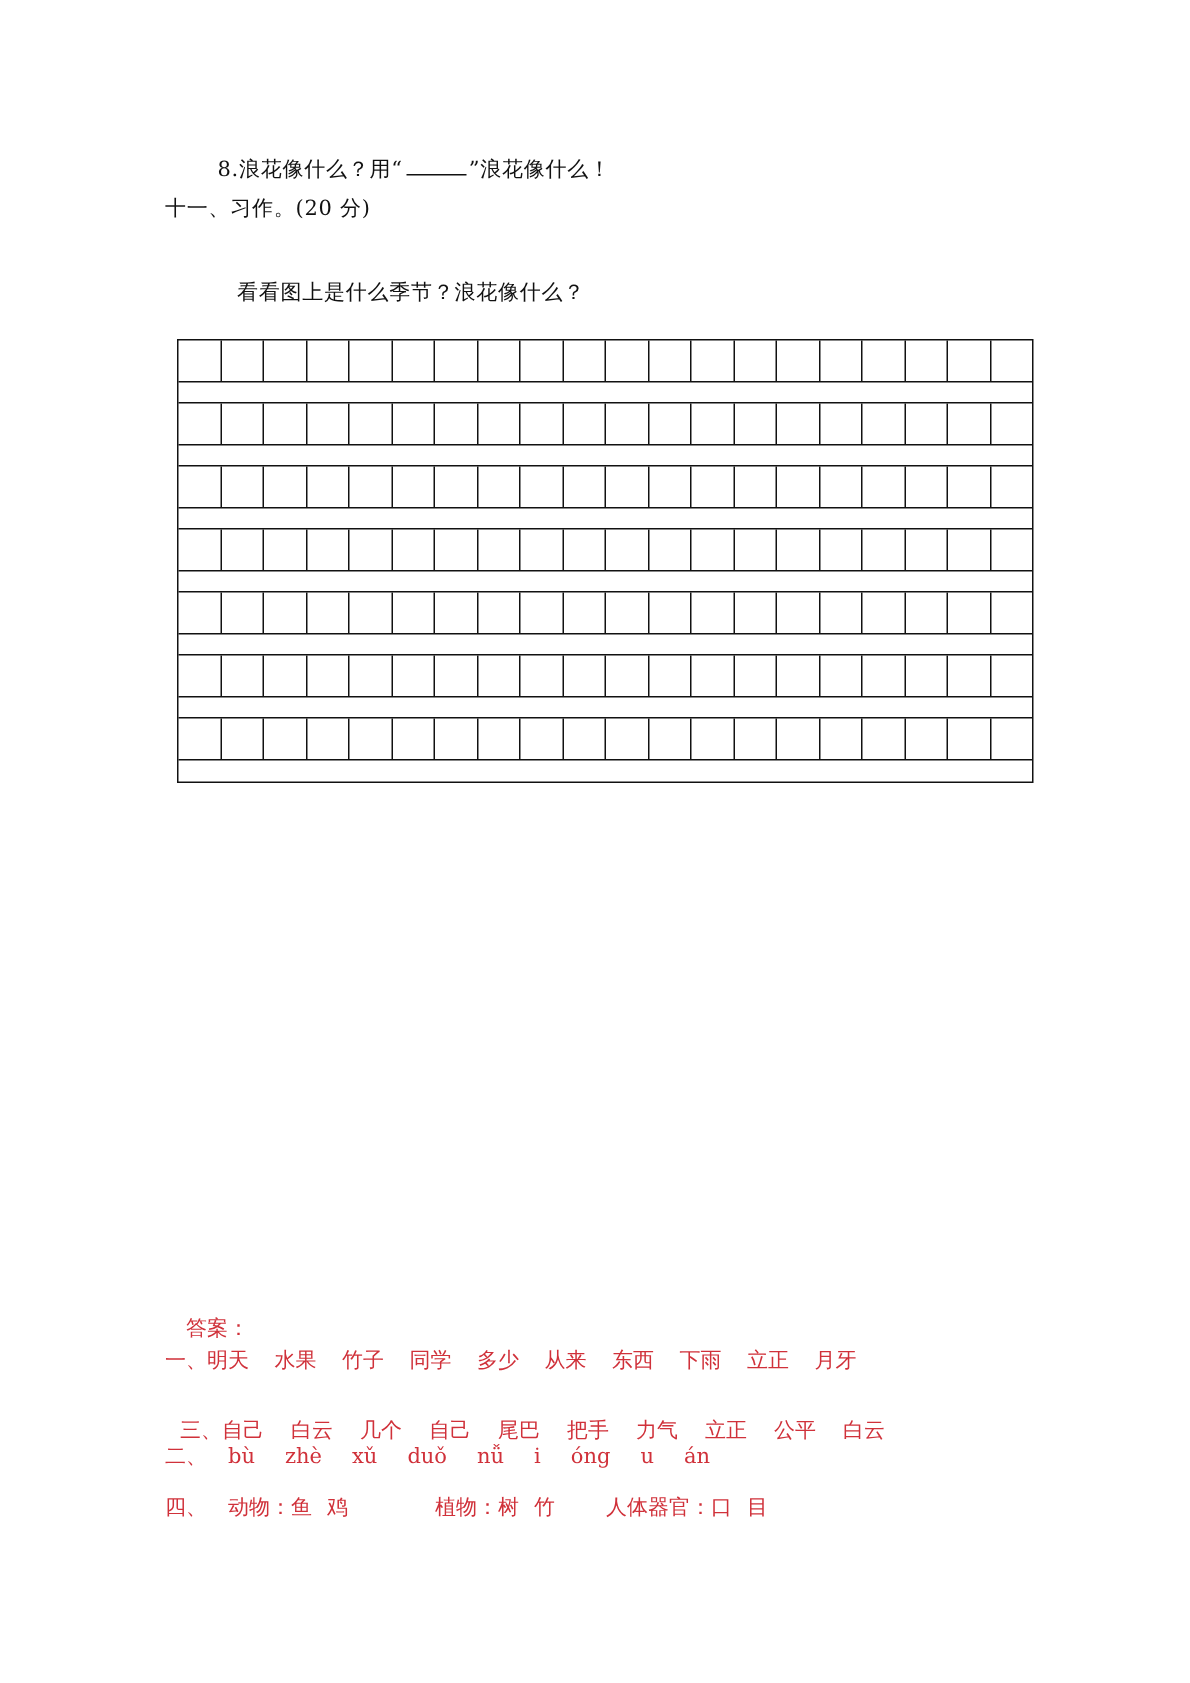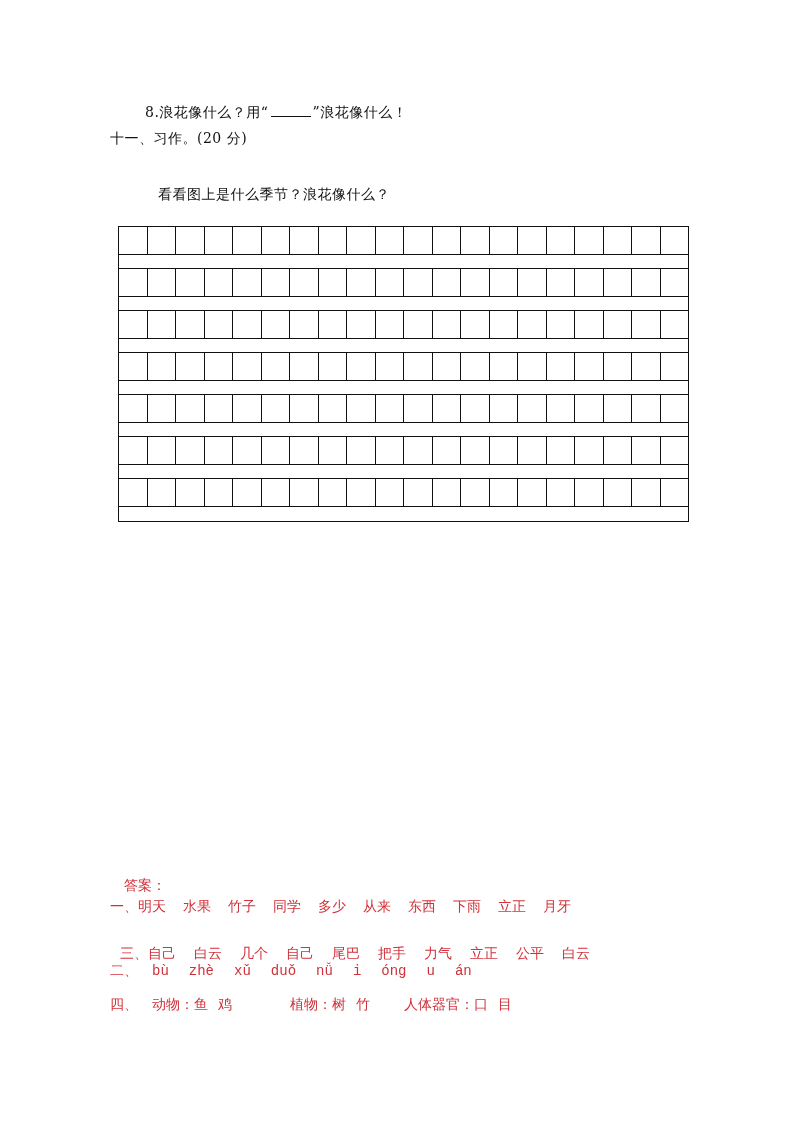--- a/index.html
+++ b/index.html
@@ -7,21 +7,21 @@
          font-family:"DejaVu Serif","Liberation Serif", serif; color:#111; }
   .line { position:absolute; font-size:14px; white-space:nowrap; letter-spacing:0.5px; }
   .blank { display:inline-block; width:40px; border-bottom:1px solid #111; height:12px; vertical-align:baseline; margin:0 2px; }
   .grid { position:absolute; left:118px; top:226px; width:571px; border:1.3px solid #111; box-sizing:border-box; }
   .row { display:flex; height:28px; border-bottom:1.3px solid #111; box-sizing:border-box; }
   .cell { flex:1; border-right:1.3px solid #111; box-sizing:border-box; }
   .cell:last-child { border-right:none; }
   .gap { height:14px; border-bottom:1.3px solid #111; box-sizing:border-box; }
   .gap:last-child { border-bottom:none; }
   .ans { position:absolute; color:#d0313a; font-size:14px; white-space:nowrap; }
-  .ans span.w { display:inline-block; margin-right:18px;font-family:Liberation Mono, monospace; }
+  .ans span.w { display:inline-block; margin-right:18px; }
 </style>
 </head>
 <body>
 
 <div class="line" style="left:145px; top:104px;">
   <span>8.浪花像什么？用“</span><span class="blank"></span><span>”浪花像什么！</span>
 </div>
 <div class="line" style="left:110px; top:130px;">十一、习作。(20 分)</div>
 <div class="line" style="left:158px; top:186px;">看看图上是什么季节？浪花像什么？</div>
 

